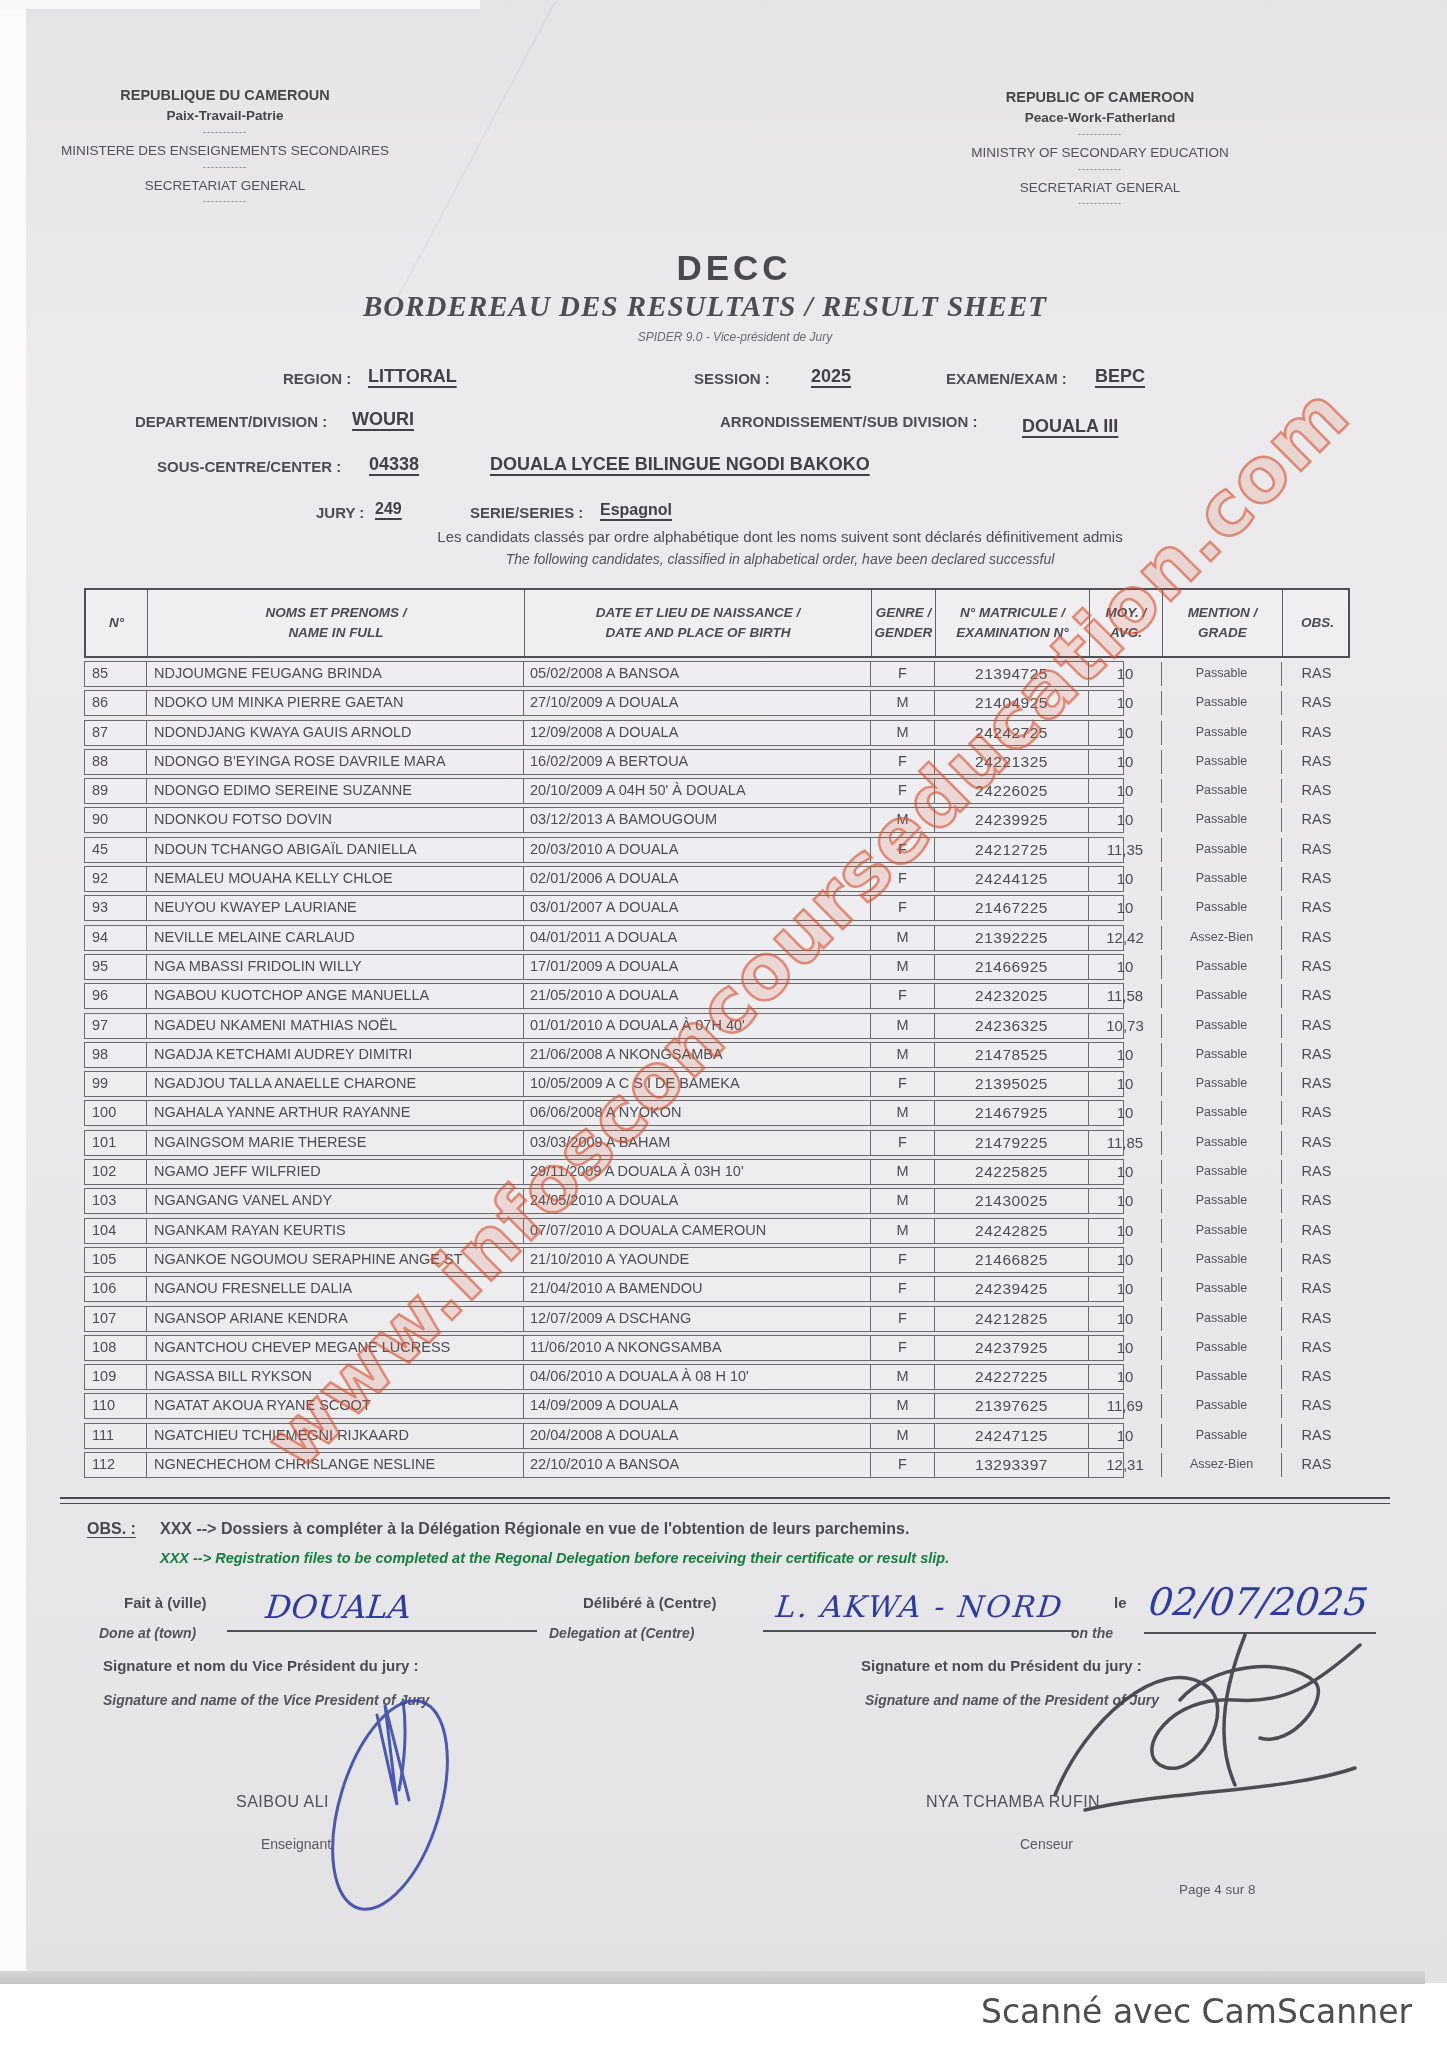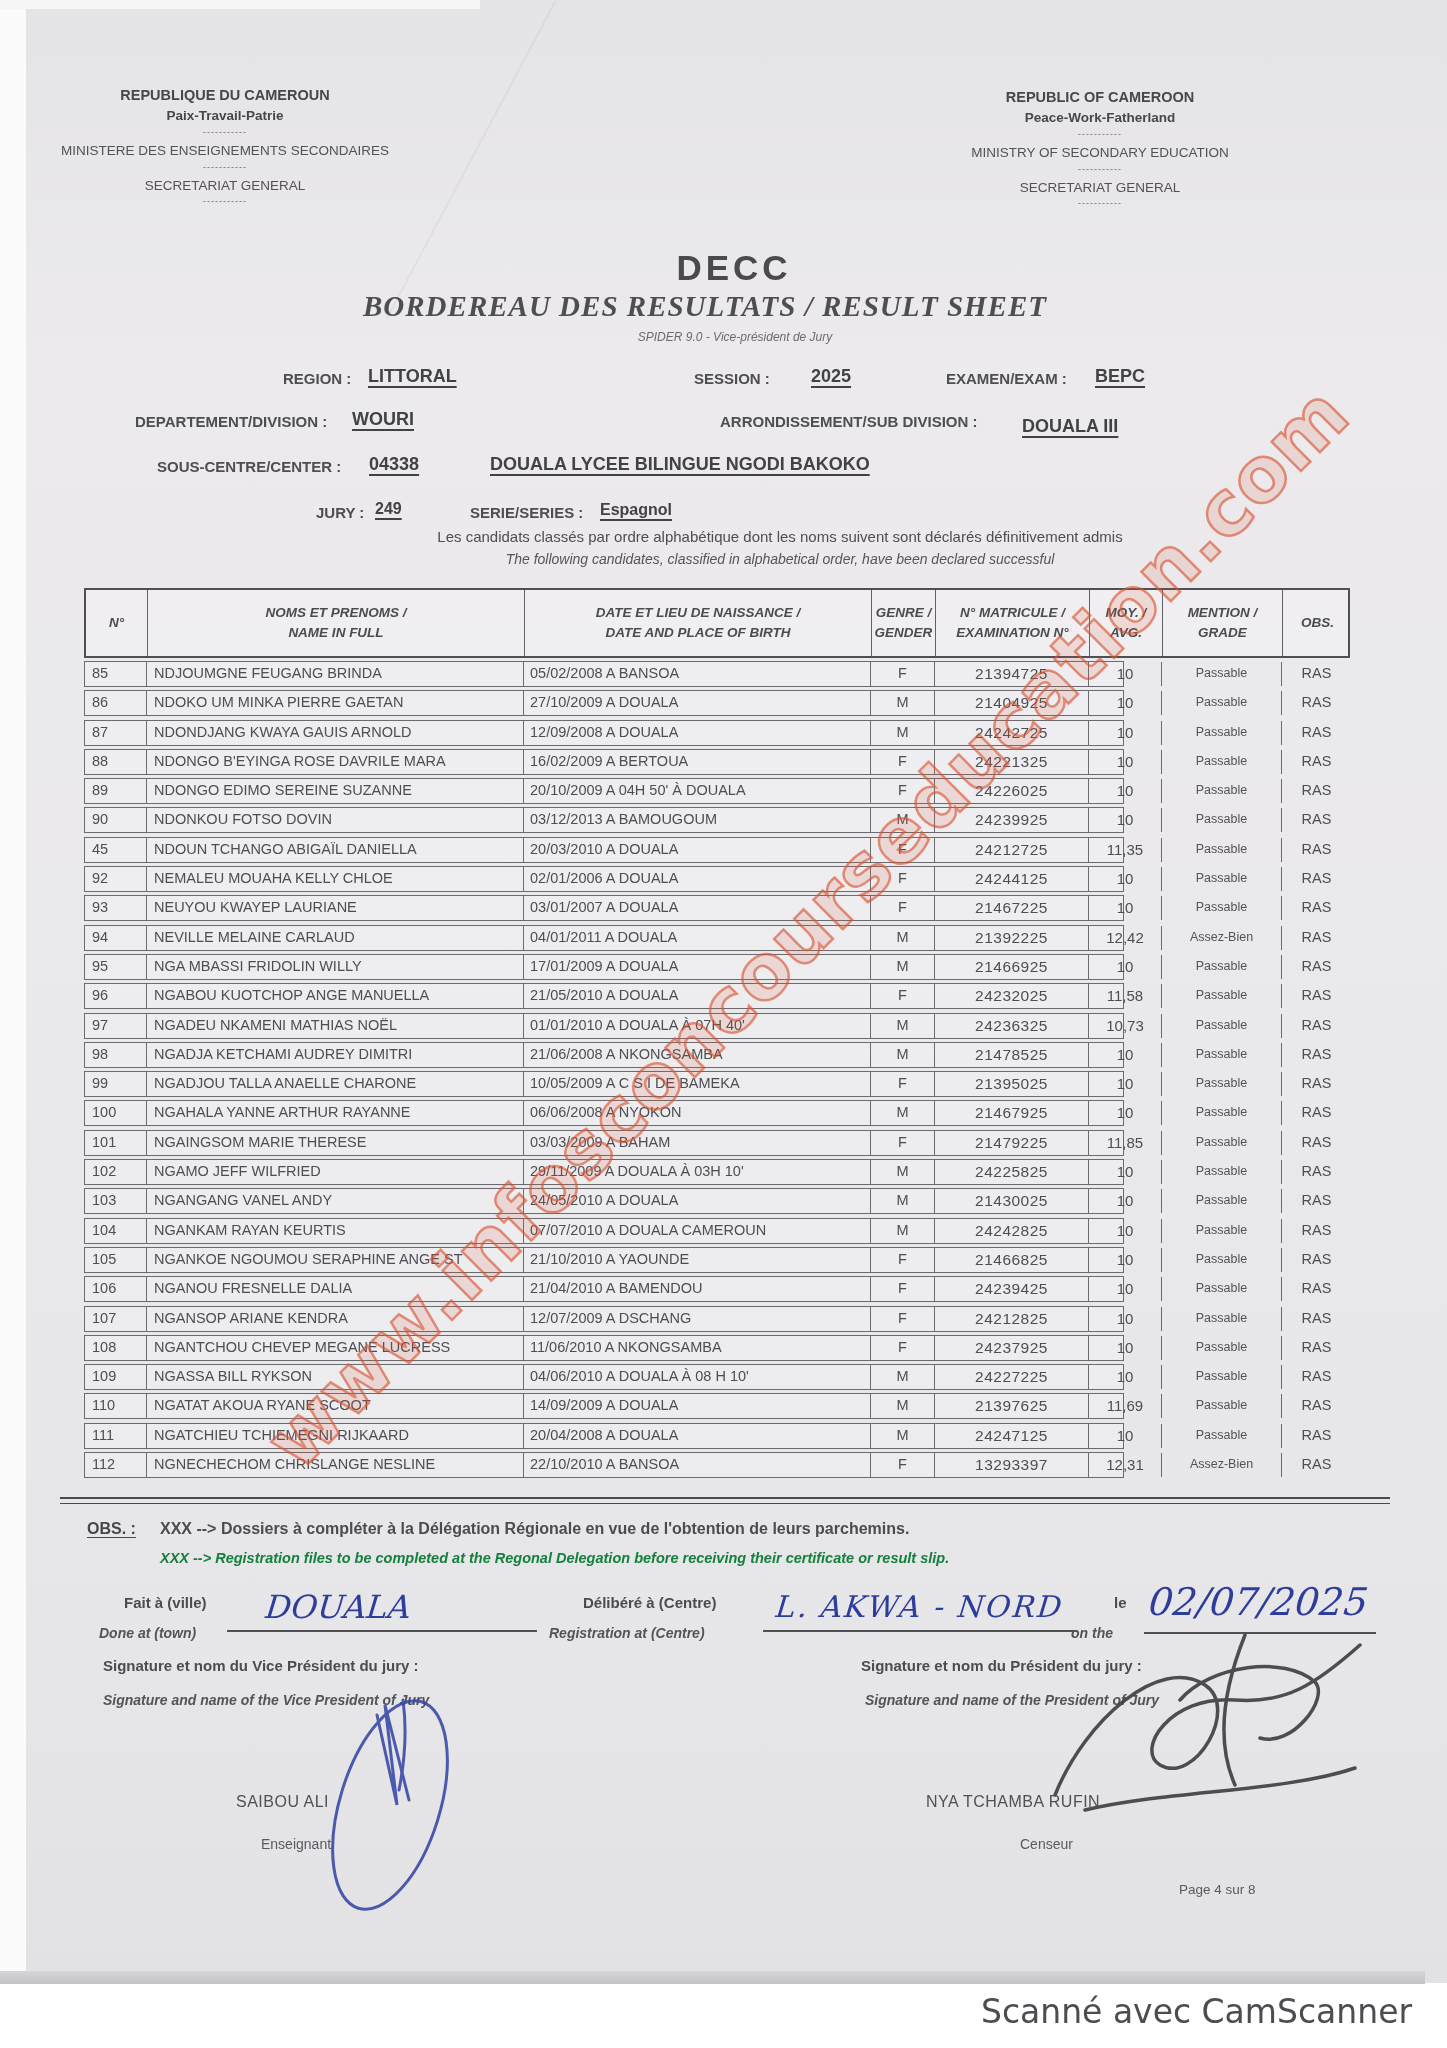--- a/index.html
+++ b/index.html
@@ -448,21 +448,21 @@
   <div class="abs obs-en" style="left:160px;top:1550px;">XXX --&gt; Registration files to be completed at the Regonal Delegation before receiving their certificate or result slip.</div>
 
   <div class="abs flabel" style="left:124px;top:1594px;">Fait à (ville)</div>
   <div class="abs handw" style="left:266px;top:1588px;font-size:32px;">DOUALA</div>
   <div class="fill-line" style="left:227px;top:1630px;width:310px;"></div>
   <div class="abs flabel-en" style="left:99px;top:1625px;">Done at (town)</div>
 
   <div class="abs flabel" style="left:583px;top:1594px;">Délibéré à (Centre)</div>
   <div class="abs handw" style="left:776px;top:1589px;font-size:30px;letter-spacing:2px;">L. AKWA - NORD</div>
   <div class="fill-line" style="left:763px;top:1630px;width:314px;"></div>
-  <div class="abs flabel-en" style="left:549px;top:1625px;">Registration at (Centre)</div>
+  <div class="abs flabel-en" style="left:549px;top:1625px;">Delegation at (Centre)</div>
 
   <div class="abs flabel" style="left:1114px;top:1594px;">le</div>
   <div class="abs handw" style="left:1149px;top:1580px;font-size:38px;">02/07/2025</div>
   <div class="fill-line" style="left:1144px;top:1632px;width:232px;"></div>
   <div class="abs flabel-en" style="left:1071px;top:1625px;">on the</div>
 
   <div class="abs flabel" style="left:103px;top:1657px;">Signature et nom du Vice Président du jury :</div>
   <div class="abs flabel-en" style="left:103px;top:1692px;">Signature and name of the Vice President of Jury</div>
   <div class="abs flabel" style="left:861px;top:1657px;">Signature et nom  du Président du jury :</div>
   <div class="abs flabel-en" style="left:865px;top:1692px;">Signature and name of the President of Jury</div>

